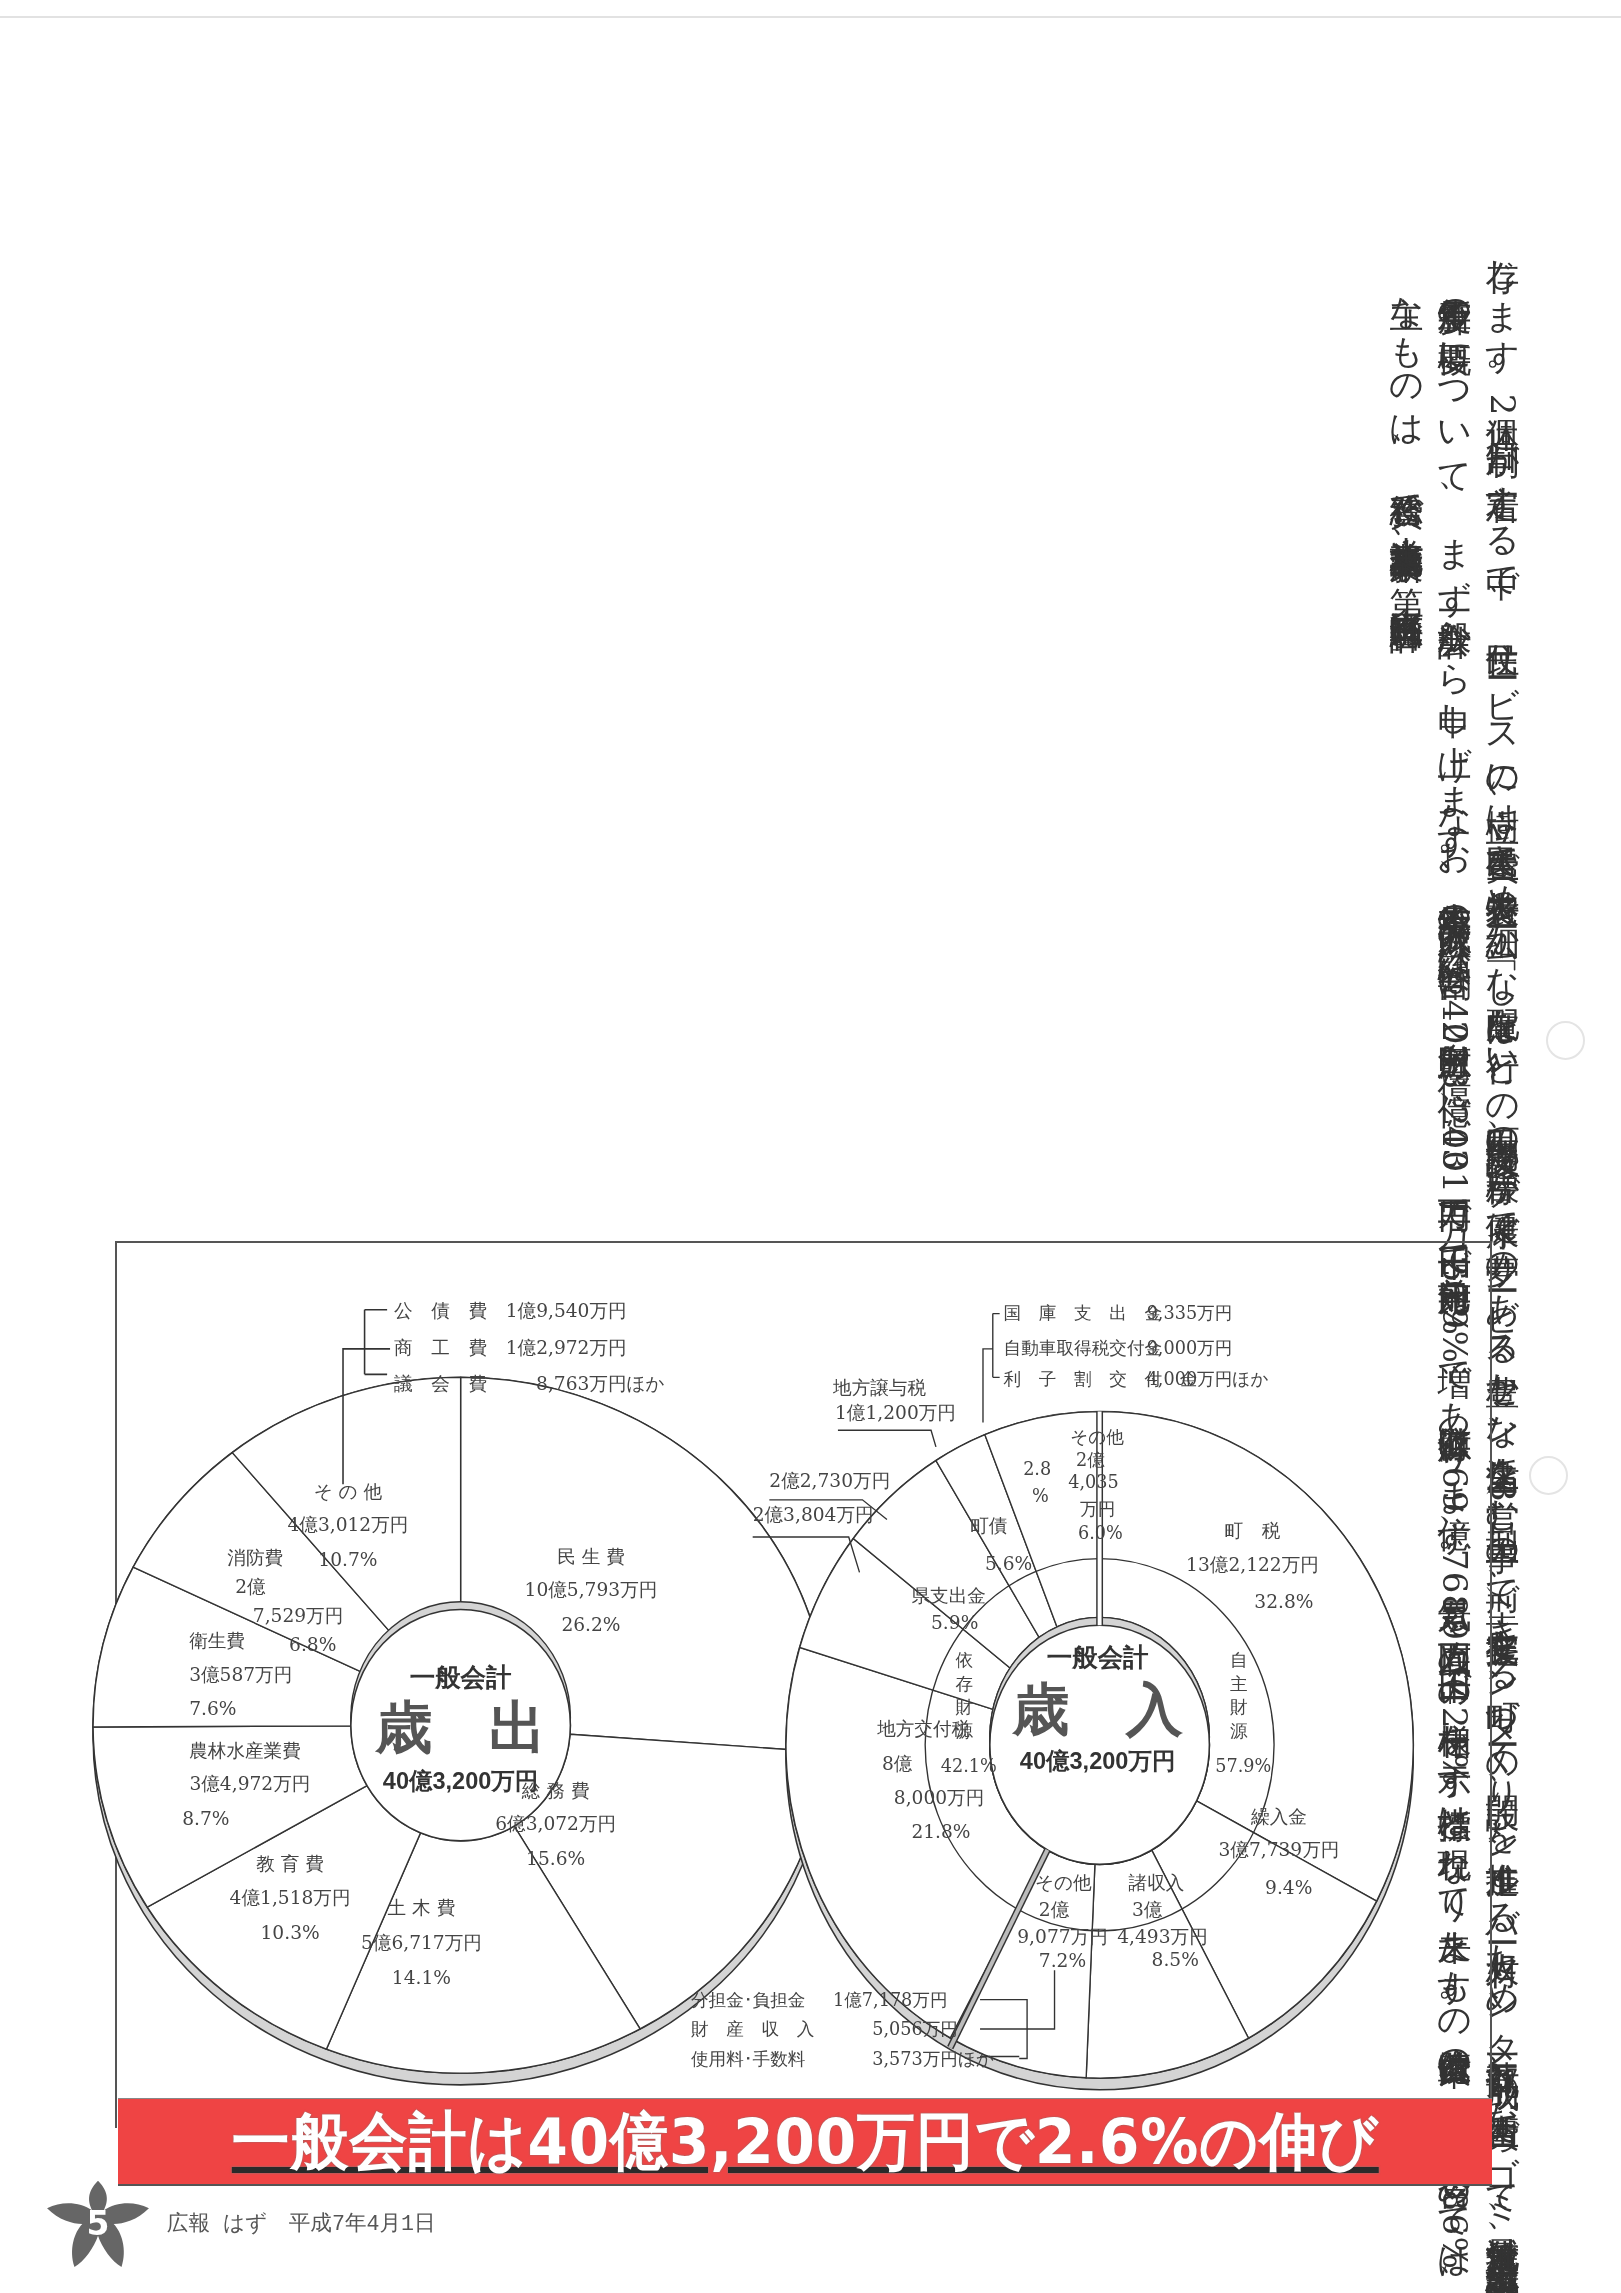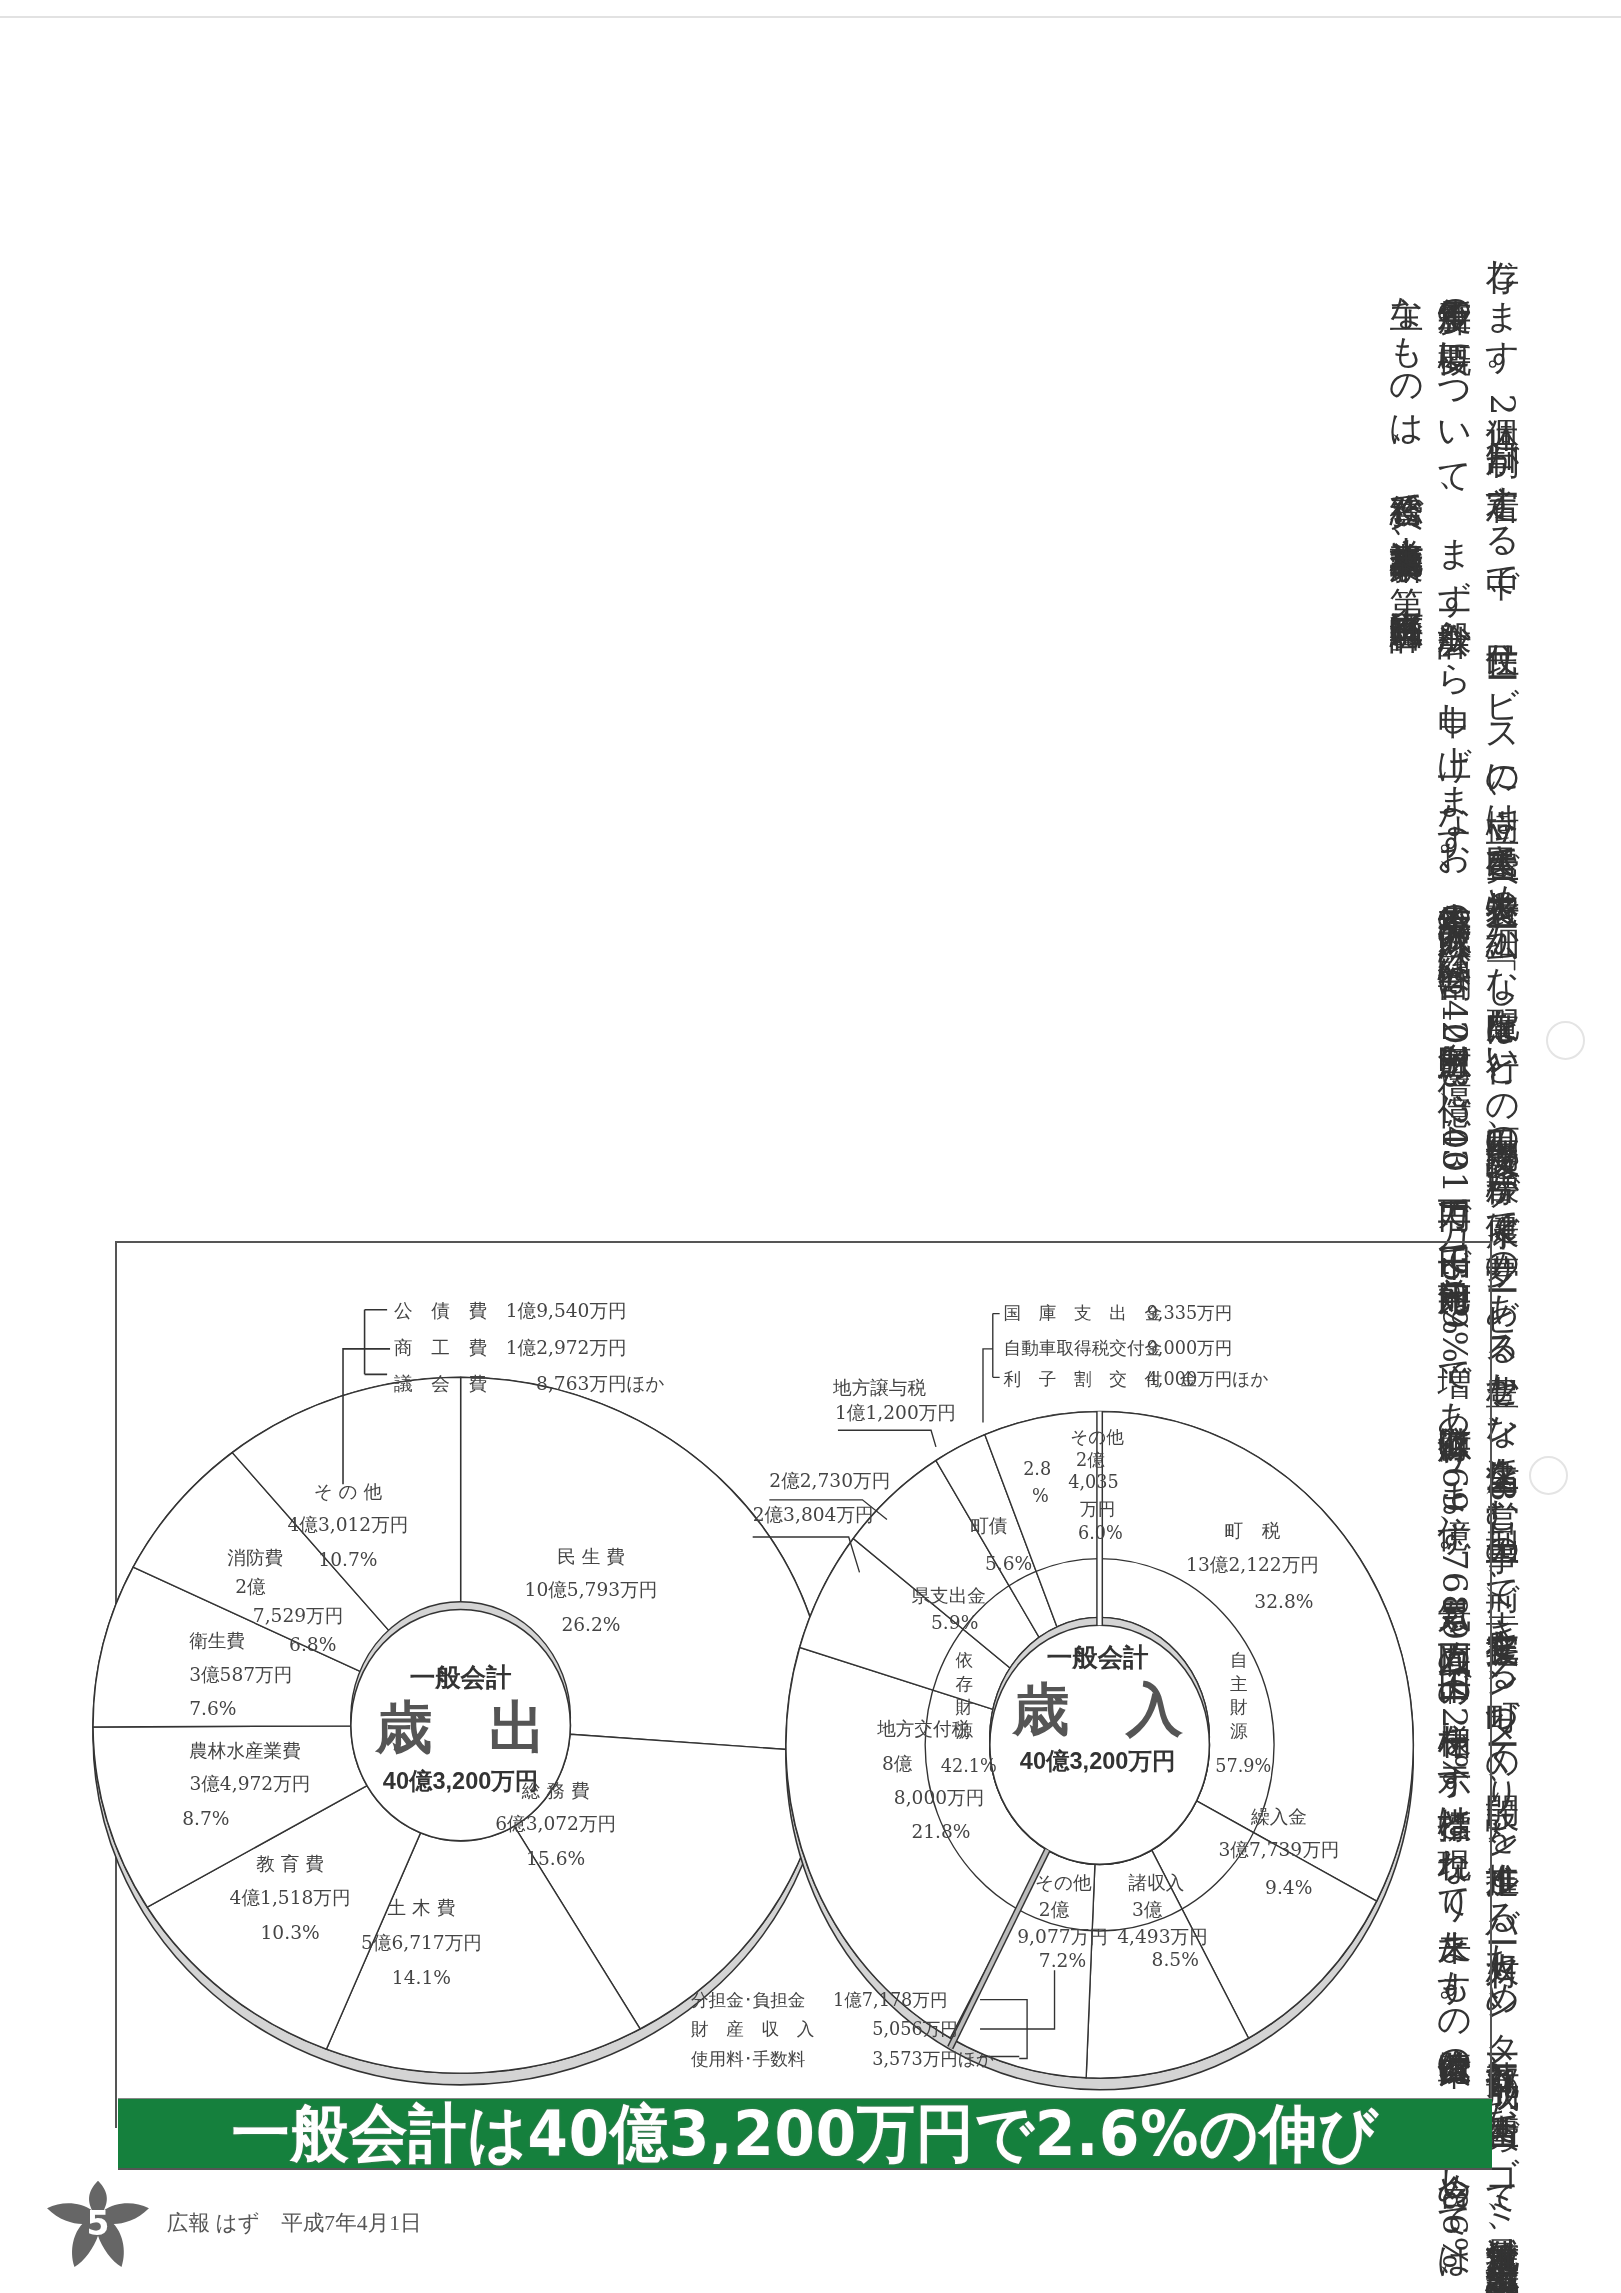--- a/index.html
+++ b/index.html
@@ -12,32 +12,32 @@
   .col-lower{right:94px;top:743px;height:461px;}
   .hole{position:absolute;width:35px;height:35px;border-radius:50%;border:2px solid #e4e4e4;}
   .chart-box{position:absolute;left:115px;top:1241px;width:1377px;height:887px;
        border:2px solid #555;border-bottom:none;box-sizing:border-box;}
   svg.charts{position:absolute;left:0;top:0;}
   .lbl{font-family:"DejaVu Serif","Liberation Serif",serif;fill:#444;font-size:19px;}
   .lbl-s{font-family:"DejaVu Serif","Liberation Serif",serif;fill:#444;font-size:18px;}
   .ctr-small{font-family:"DejaVu Sans","Liberation Sans",sans-serif;font-weight:bold;fill:#333;font-size:26px;}
   .ctr-big{font-family:"DejaVu Sans","Liberation Sans",sans-serif;font-weight:bold;fill:#555;font-size:58px;}
   .ctr-amt{font-family:"Liberation Sans","DejaVu Sans",sans-serif;font-weight:bold;fill:#333;font-size:24px;}
-  .banner{position:absolute;left:118px;top:2098px;width:1374px;height:72px;
-       background:#15803d;border-bottom:2.9px solid #555;border-top:1px solid #888;box-sizing:border-box;
-       display:flex;align-items:center;justify-content:center;}
+  .banner{position:absolute;left:118px;top:2098px;width:1374px;height:88px;
+       background:#ef4444;border-bottom:2.9px solid #555;border-top:1px solid #888;box-sizing:border-box;
+       display:flex;align-items:center;justify-content:center;text-decoration:underline;}
   .banner span{font-family:"DejaVu Sans","Liberation Sans",sans-serif;font-weight:bold;color:#fff;
        font-size:63px;letter-spacing:1px;transform:scaleX(0.92);display:inline-block;
        text-shadow:0 0 2px #777;}
   .footer{position:absolute;left:39px;top:2178px;height:88px;display:flex;align-items:center;}
   .footer .flower{position:relative;width:118px;height:98px;}
   .footer .pg{position:absolute;left:0;top:0;width:118px;height:98px;display:flex;align-items:center;
        justify-content:center;font-family:"DejaVu Sans","Liberation Sans",sans-serif;font-weight:bold;
        color:#fff;font-size:33px;padding-top:3.9px;box-sizing:border-box;}
-  .footer .pub{font-family:Liberation Serif, serif;font-size:21.6px;color:#555;margin-left:9.8px;}
+  .footer .pub{font-family:Liberation Mono, monospace;font-size:21.6px;color:#555;margin-left:9.8px;}
 </style>
 </head>
 <body>
 
 <div class="topline"></div>
 
 <div class="body-text col-upper">存じます。週休2日制が定着する中で、住民サービスにはきめ細かな配慮を行い、町民の皆様が健康で夢のある豊かな生活を営む事のできる町づくりを推進するため、執行部一丸となって、誠心誠意努力する覚悟でありますので、諸施策の推進について、議員各位の深いご理解、ご協力をお願い申し上げます。また、計画事業実現のために、町民の皆様方のご支援を心からお願い申し上げる次第であります。
 　新年度予算の概要について、まず一般会計から申し上げます。本年度予算の総額は、40億3、200万円で、前年対比2・6%増であります。景気も底固めの様相を示す指標は現れて来たものの、実態としては、上昇気配が感じられず、減税先行の厳しい財政状況の中ではありますが、町づくりの基本となる一般公共投資並びに住民福祉施策の後退は許されません。特に、恵まれない環境の方々にも陽の当たる施策を推進し、生きがいを持って日常生活を送っていただけるよう配慮して予算を編成いたしました。また、この度の阪神大震災を教訓として、町民の皆様の生命、財産保護対策を最優先課題として取り組みたいと存じます。
 　主なものは、総務費で上水道施設老朽管更新事業、第4次幡豆町総合計画</div>
 <div class="body-text col-lower">の樹立、民生費で特養老人ホーム「しはとの郷」開設支援、デイサービスセンター（B型、E型）、在宅支援センターの開設、シルバー人材センター助成、衛生費でゴミ減量化対策推進、広域圏組合による可燃物処理場建設準備、農林水産業費で地籍調査事業の推進、土地改良事業費の重点配分、農業集落排水事業の地区拡大、商工費で地場産業振興対策、ショッピングセンター建設支援、三ケ根山環境整備、土木費で幹線道路網の重点整備、桑畑臨海公園整備、西幡豆地区山林開発事業促進、公共下水道事業の推進、消防費で防災行政無線新設工事着手、教育費で国際交流の促進、教育環境整備、生涯教育活動支援等、21世紀をめざした町づくりに積極的に取り組みたいと存じます。

